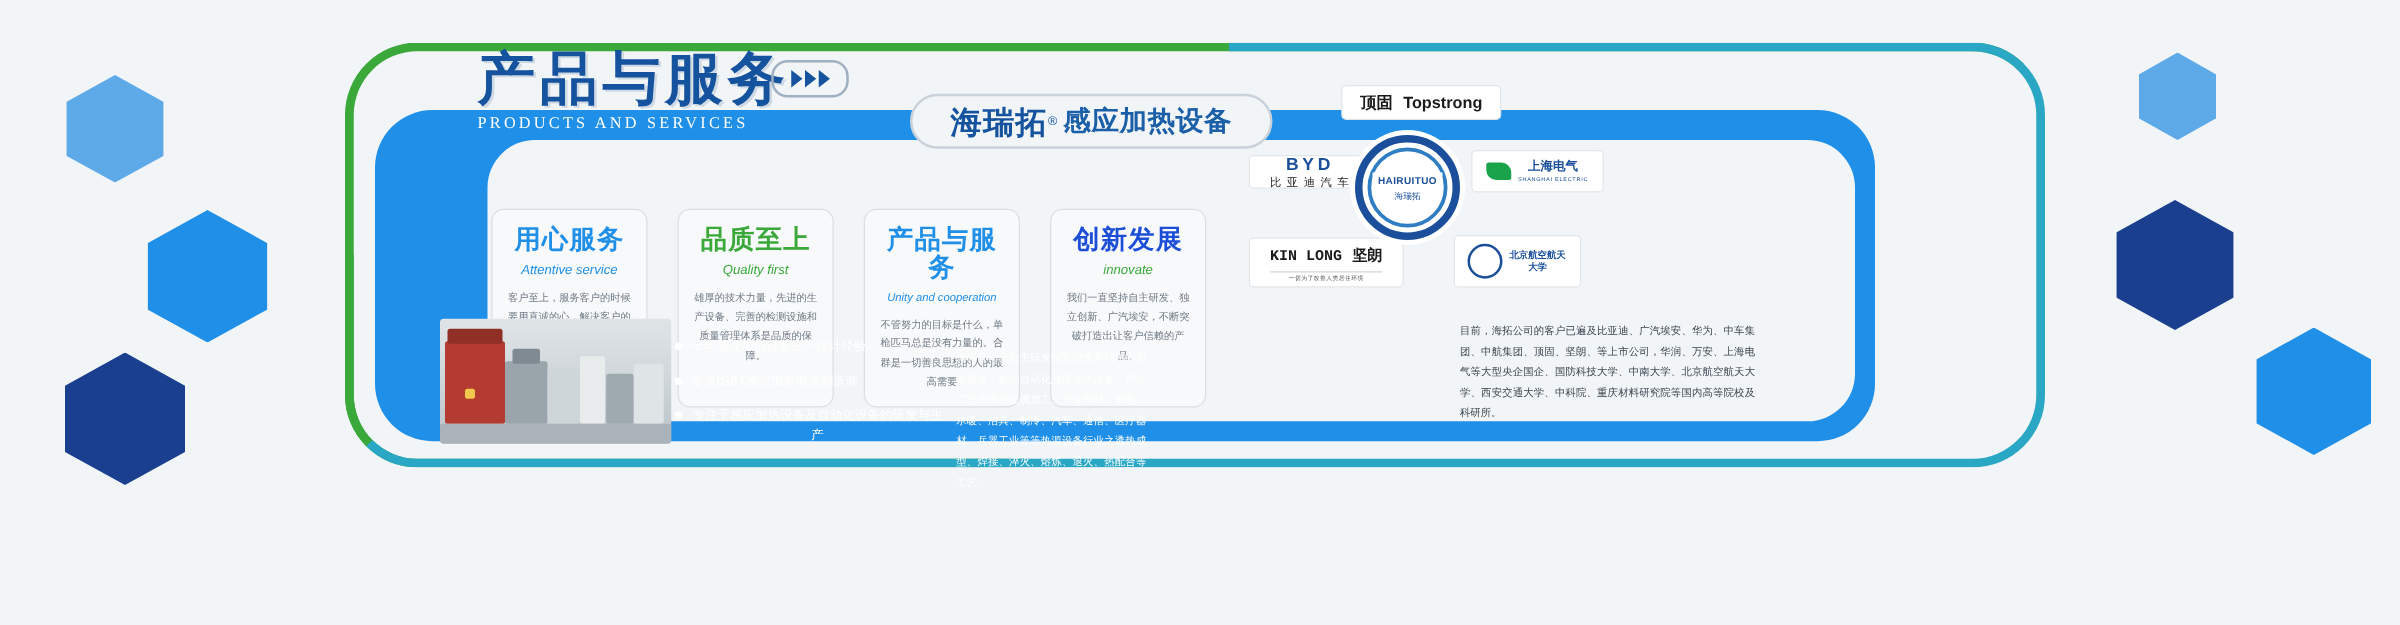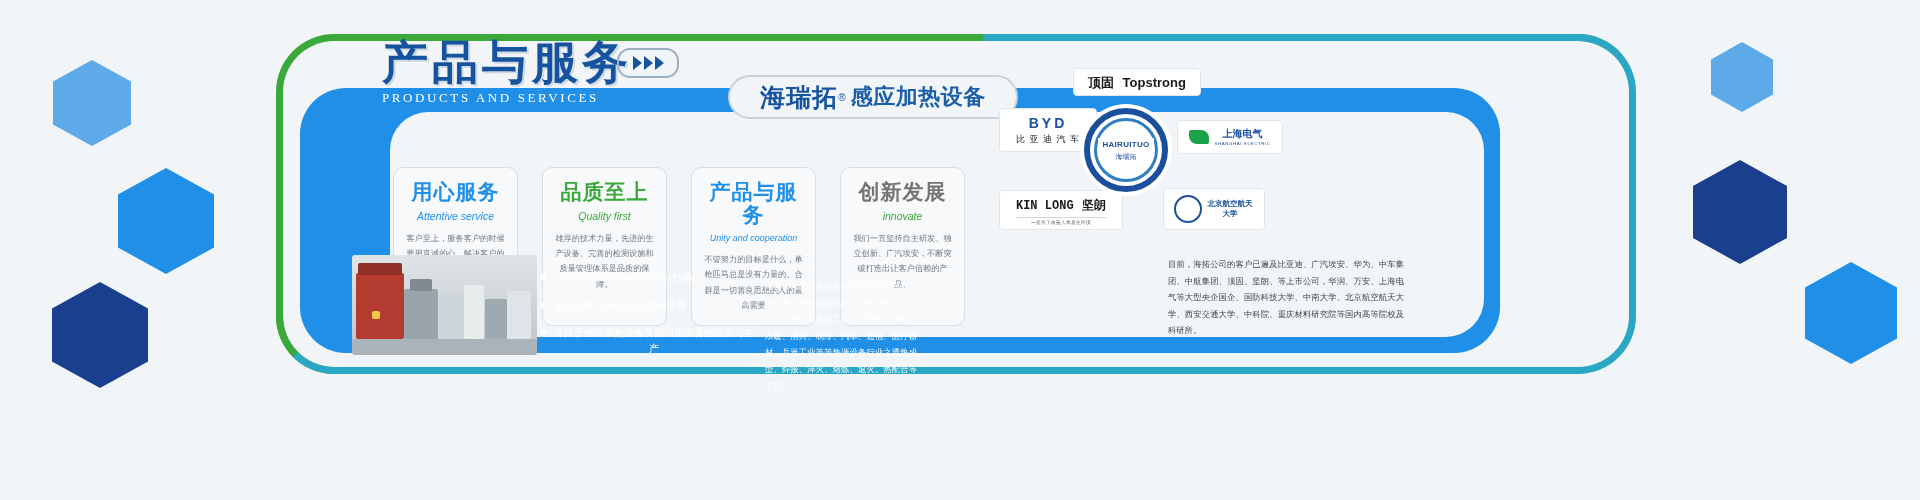--- a/index.html
+++ b/index.html
@@ -237,21 +237,21 @@
       <div class="c-body">雄厚的技术力量，先进的生产设备、完善的检测设施和质量管理体系是品质的保障。</div>
     </div>
 
     <div class="card">
       <div class="c-cn" style="color:#1f8fe8">产品与服务</div>
       <div class="c-en" style="color:#1f8fe8;font-size:9px;">Unity and cooperation</div>
       <div class="c-body">不管努力的目标是什么，单枪匹马总是没有力量的。合群是一切善良思想的人的最高需要</div>
     </div>
 
     <div class="card">
-      <div class="c-cn" style="color:#737373">创新发展</div>
+      <div class="c-cn" style="color:#1d4ed8">创新发展</div>
       <div class="c-en" style="color:#3aa93a">innovate</div>
       <div class="c-body">我们一直坚持自主研发、独立创新、广汽埃安，不断突破打造出让客户信赖的产品。</div>
     </div>
 
   </div>
 
   <div class="photo">
     <div class="blk" style="left:4px;top:18px;width:48px;height:66px;background:#b33b2f;"></div>
     <div class="blk" style="left:6px;top:8px;width:44px;height:12px;background:#8f2f25;"></div>
     <div class="blk" style="left:52px;top:34px;width:34px;height:50px;background:#9aa4ab;"></div>
@@ -284,21 +284,21 @@
 
   <div class="logos">
 
     <div class="logobox" style="left:78px;top:6px;width:128px;height:28px;">
       <div class="lt">
         <span style="font-size:13px;font-weight:800;color:#1a1a1a;">顶固</span>
         <span style="font-size:13px;font-weight:800;color:#1a1a1a;margin-left:4px;">Topstrong</span>
       </div>
     </div>
 
-    <div class="logobox" style="left:4px;top:46px;width:98px;height:44px;">
+    <div class="logobox" style="left:4px;top:62px;width:98px;height:27px;">
       <div class="lt">
         <div style="font-size:14px;font-weight:800;color:#1b4f9c;letter-spacing:3px;">BYD</div>
         <div style="font-size:9px;font-weight:400;color:#222;letter-spacing:1px;margin-top:1px;">比 亚 迪 汽 车</div>
       </div>
     </div>
 
     <div class="logobox" style="left:182px;top:58px;width:106px;height:34px;">
       <div class="lt" style="display:flex;align-items:center;gap:5px;">
         <span style="width:20px;height:14px;background:#1aa34a;border-radius:2px 8px 2px 8px;display:inline-block;"></span>
         <span>

